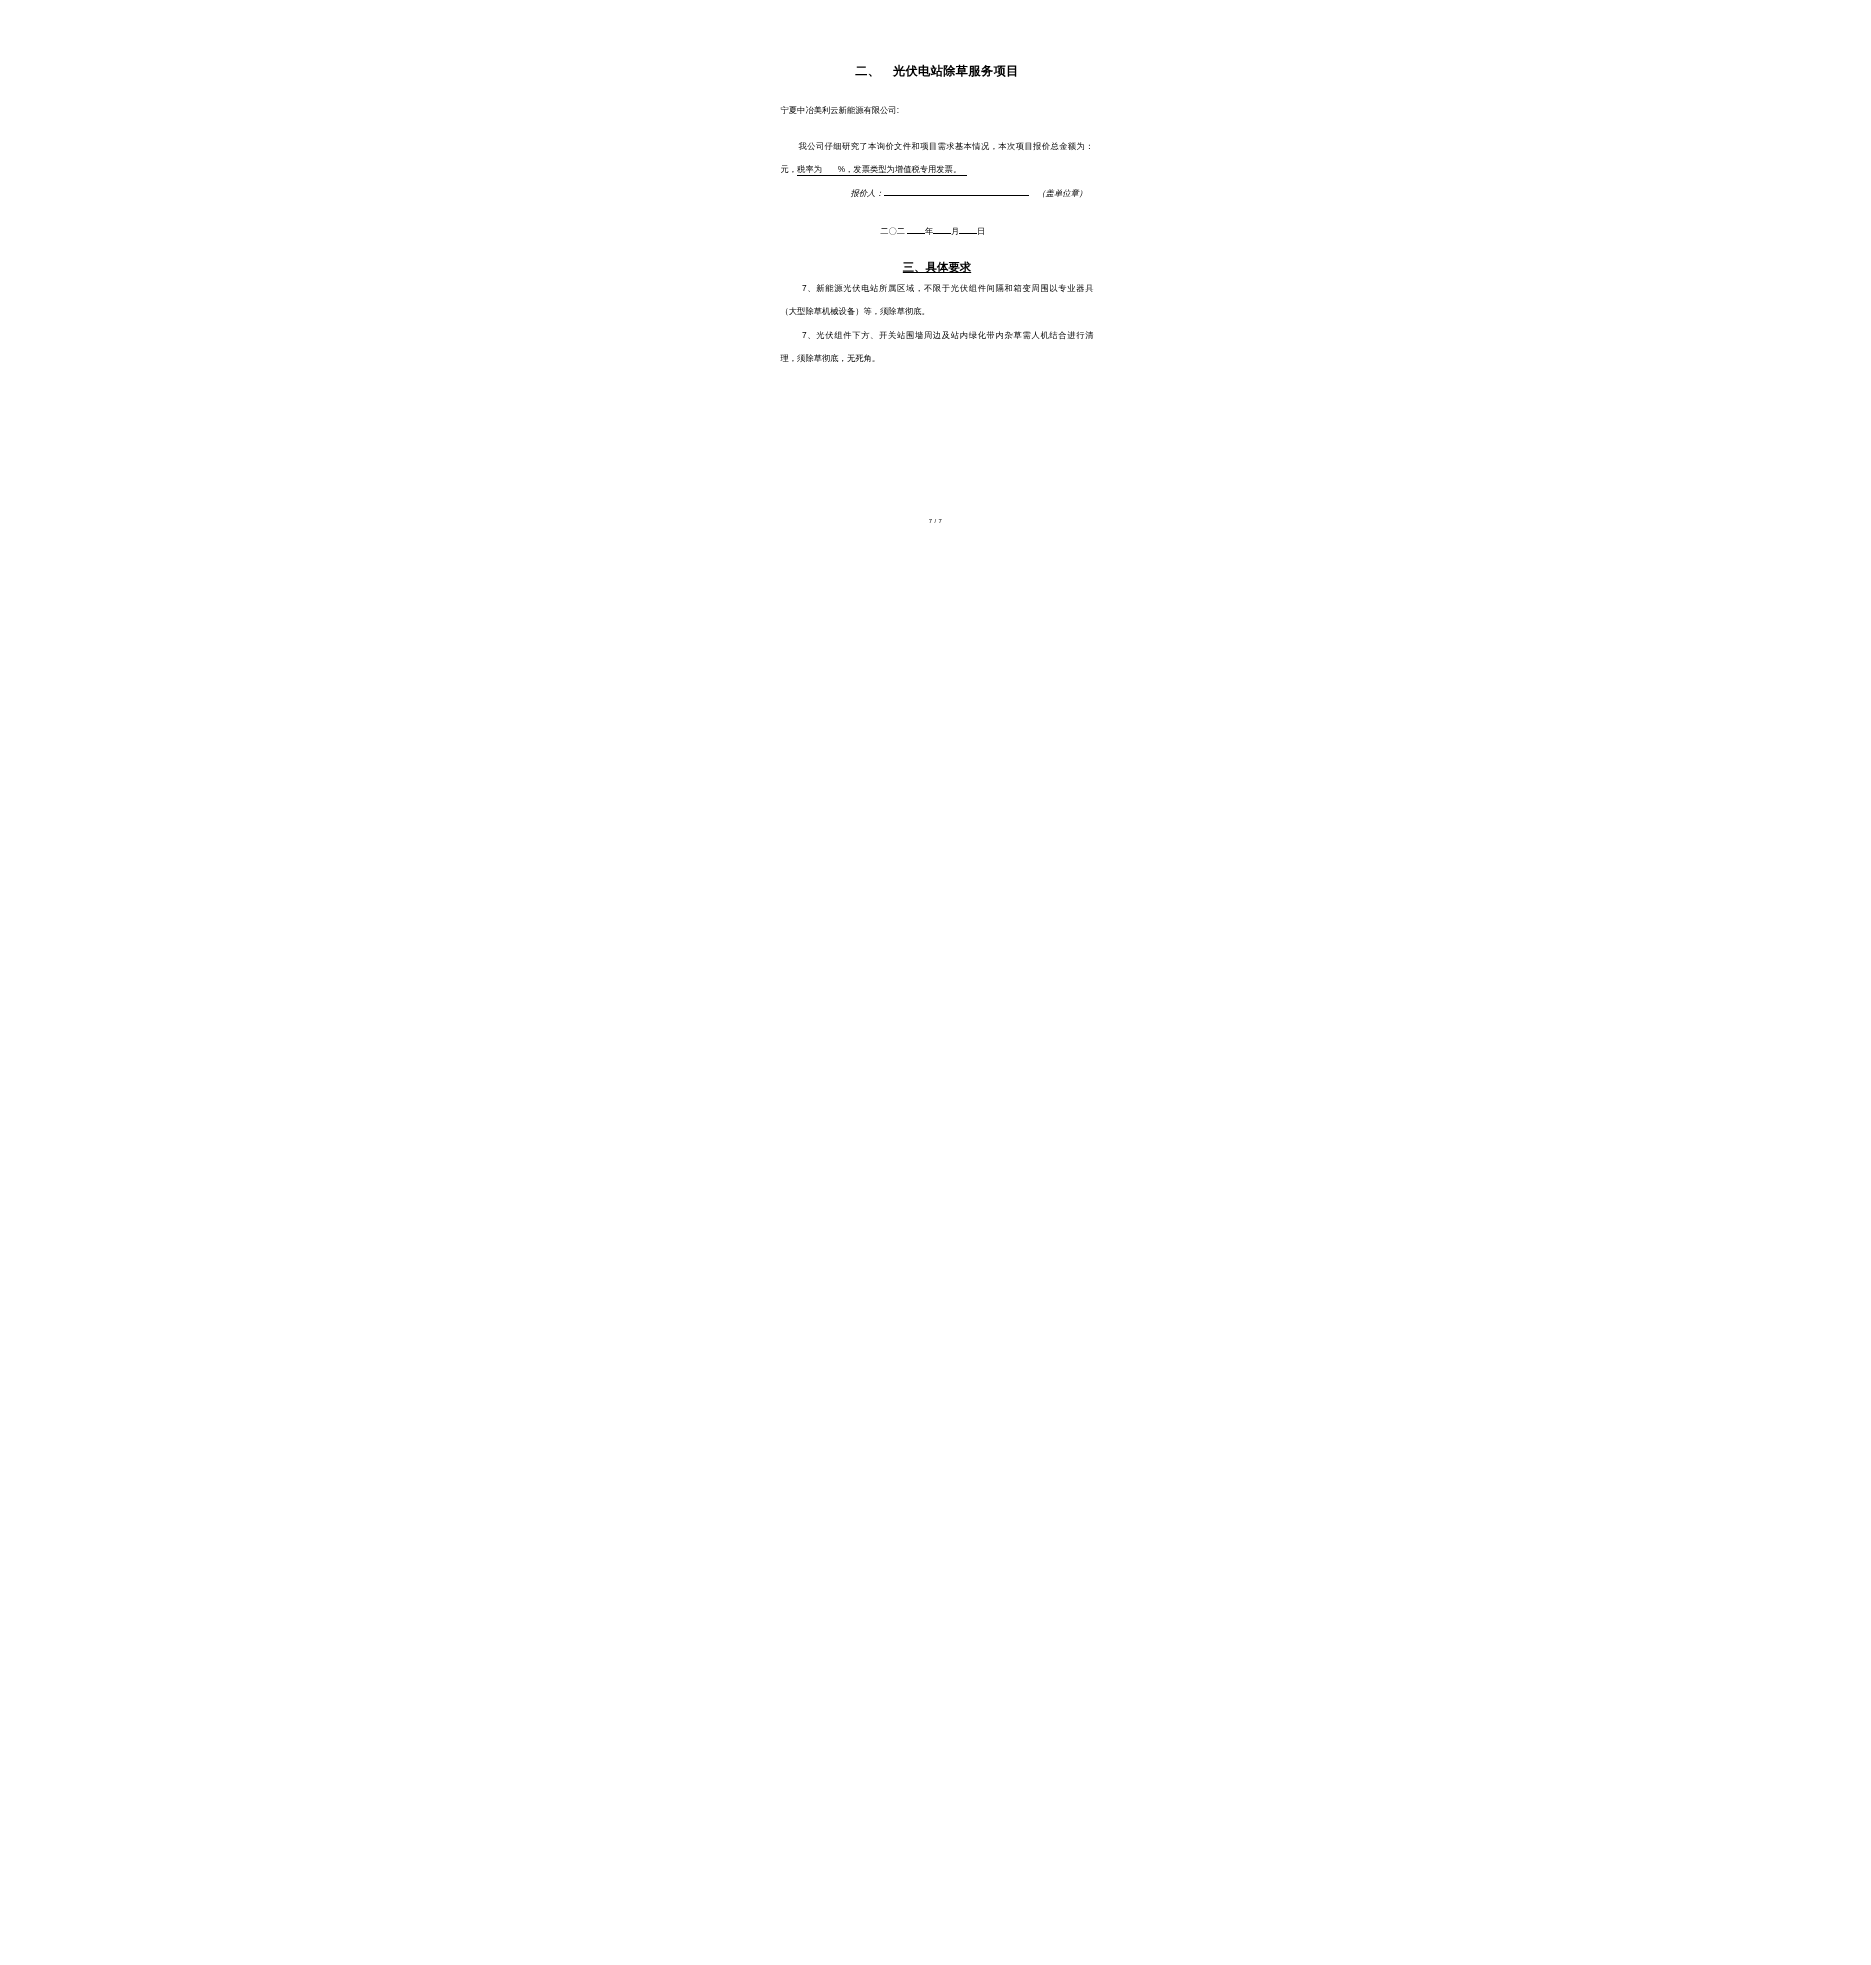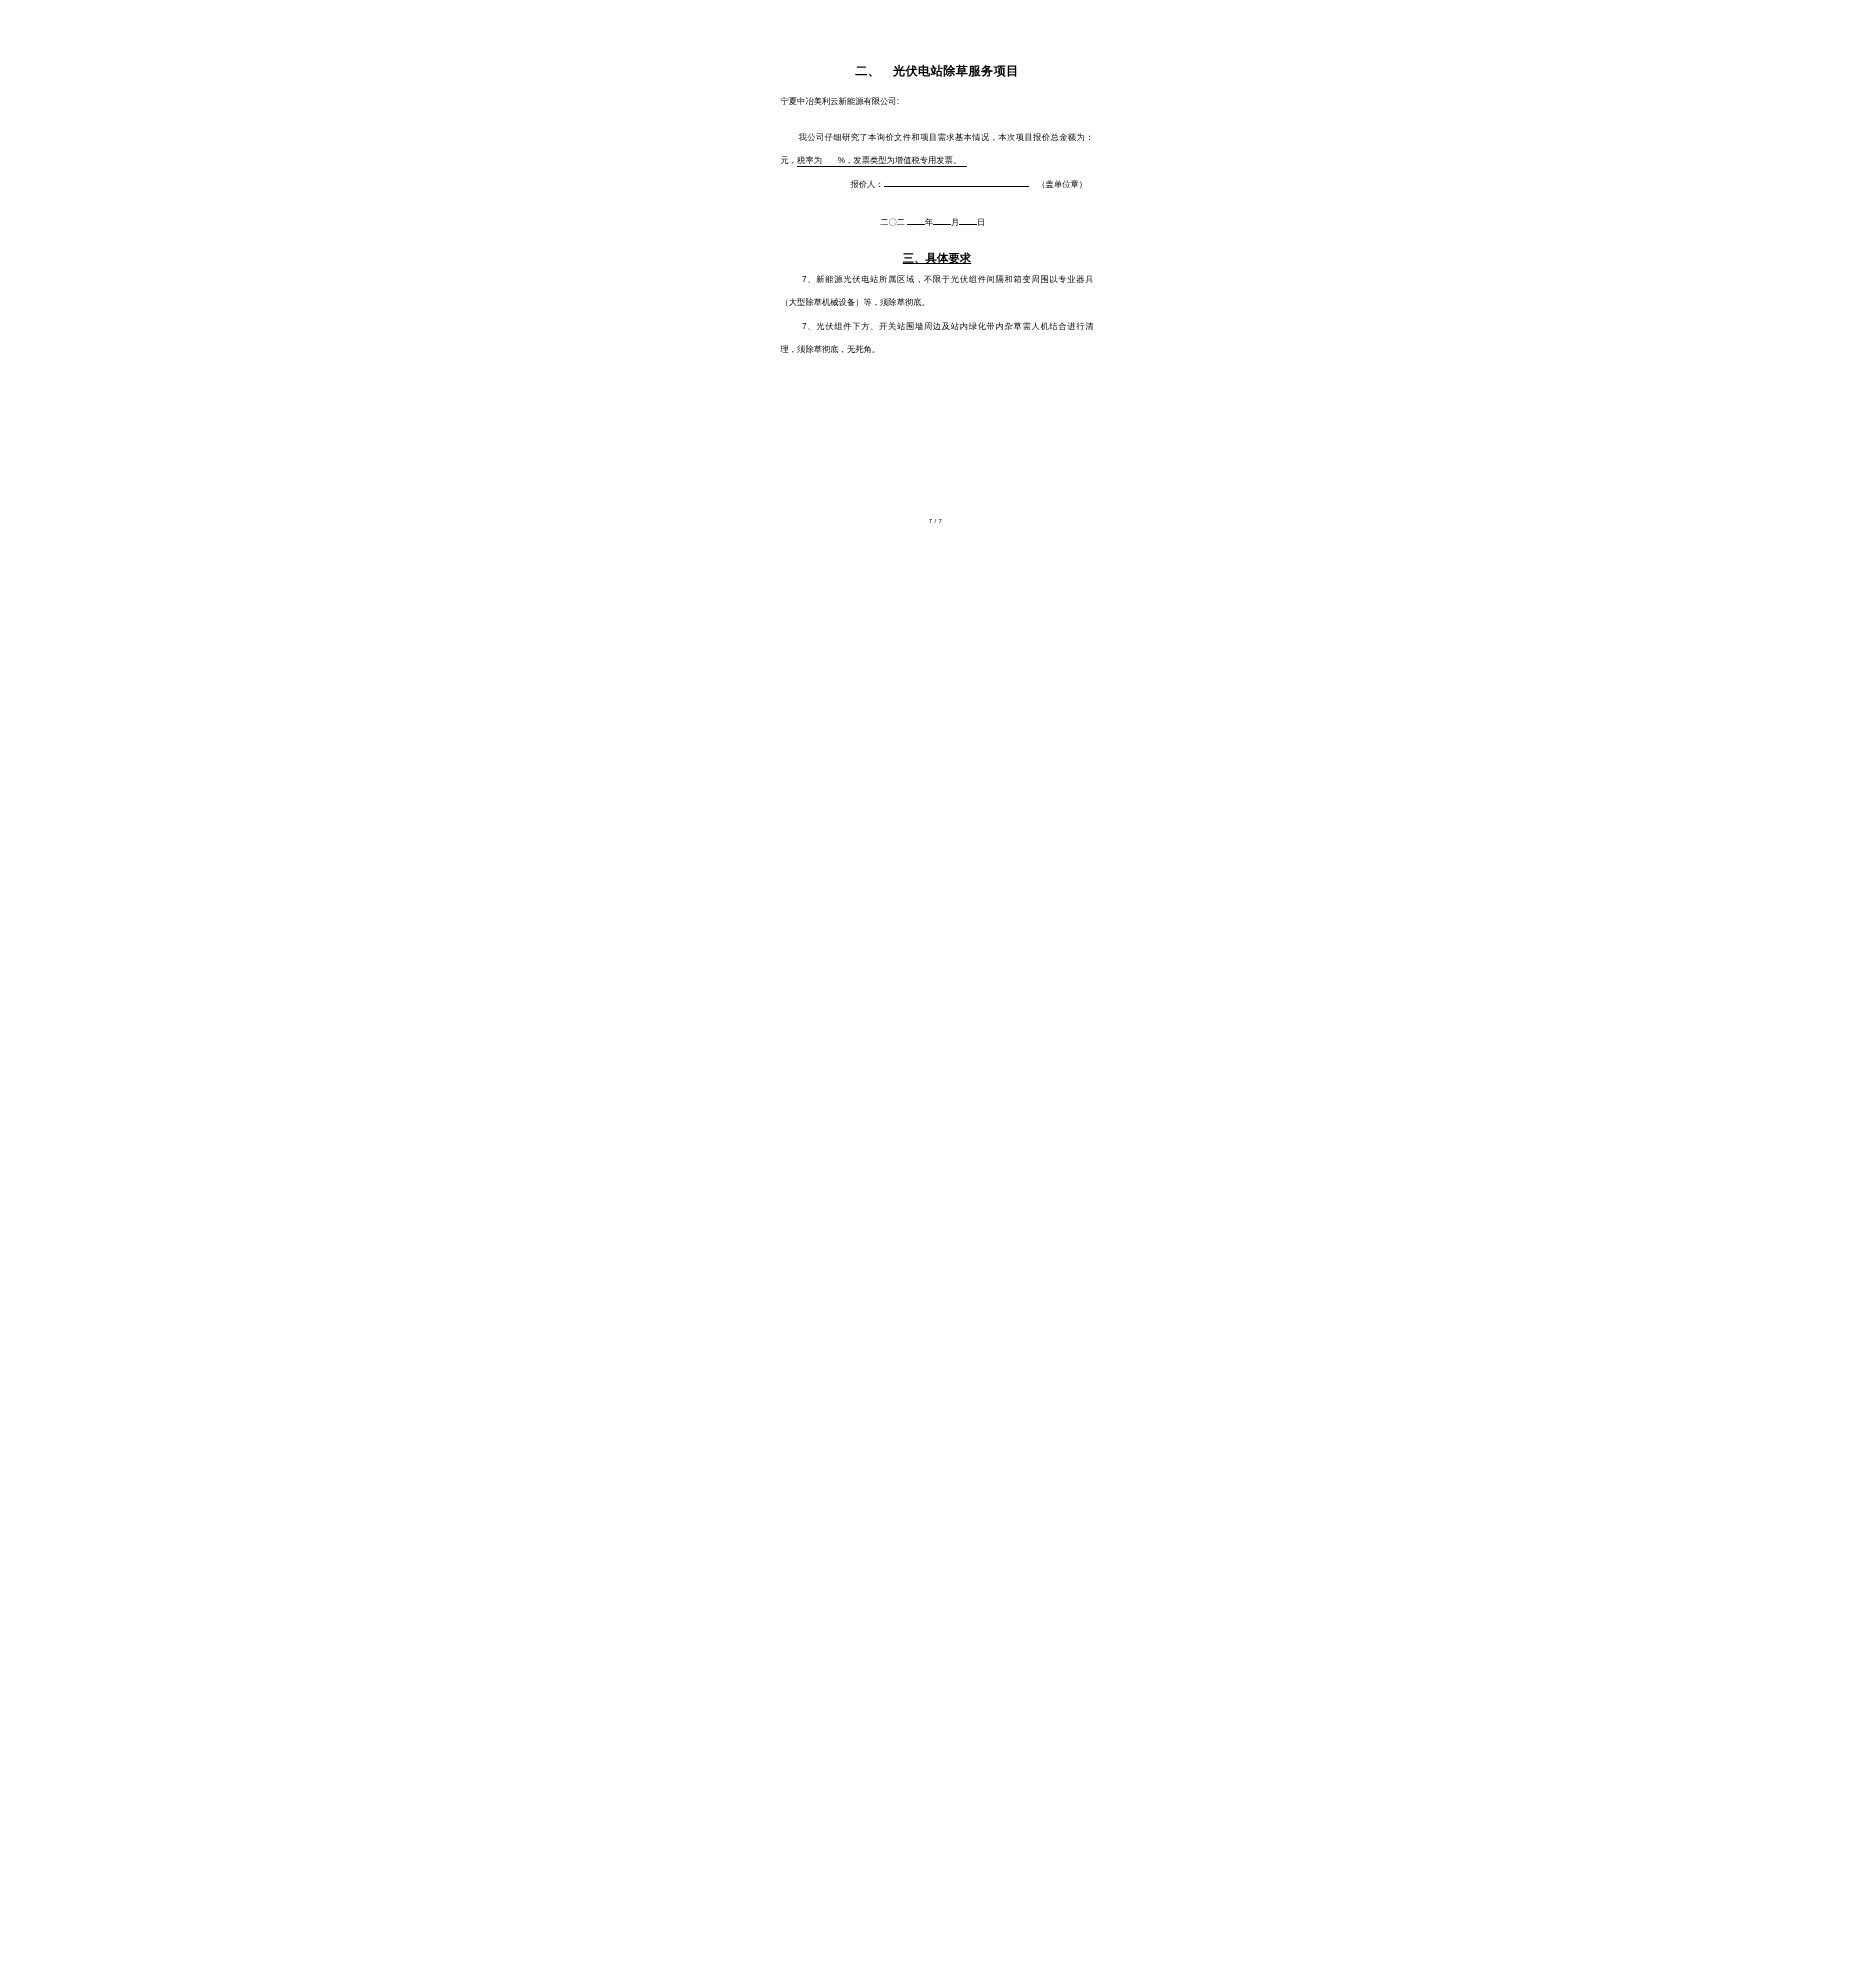--- a/index.html
+++ b/index.html
@@ -25,41 +25,41 @@
     font-size:12.2px;
     line-height:17.3px;
     font-weight:700;
     letter-spacing:0.4px;
   }
   .bl{
     font-size:8.3px;
     line-height:23.6px;
     white-space:nowrap;
   }
-  .salutation{margin-top:10px;}
+  .salutation{margin-top:19px;}
   .para1{
     margin-top:12px;
     text-indent:18px;
     text-align:justify;
     text-align-last:justify;
     white-space:normal;
   }
   .ul{
     border-bottom:1.2px solid #000;
     padding-bottom:0.8px;
   }
   .blank{
     display:inline-block;
     height:1em;
     vertical-align:baseline;
   }
   .blank.standalone{border-bottom:1.2px solid #000;}
   .blank-tax{width:15.7px;}
   .blank-tail{width:5.5px;}
-  .quoter-line{padding-left:70px;}
+  .quoter-line{padding-left:70px;font-style:italic;}
   .blank-quoter{width:145px;}
   .seal-note{margin-left:8.6px;}
   .date-line{
     text-align:center;
     padding-right:8.6px;
     margin-top:14px;
   }
   .blank-date{width:17.7px;}
   .heading3{
     margin-top:15.7px;

